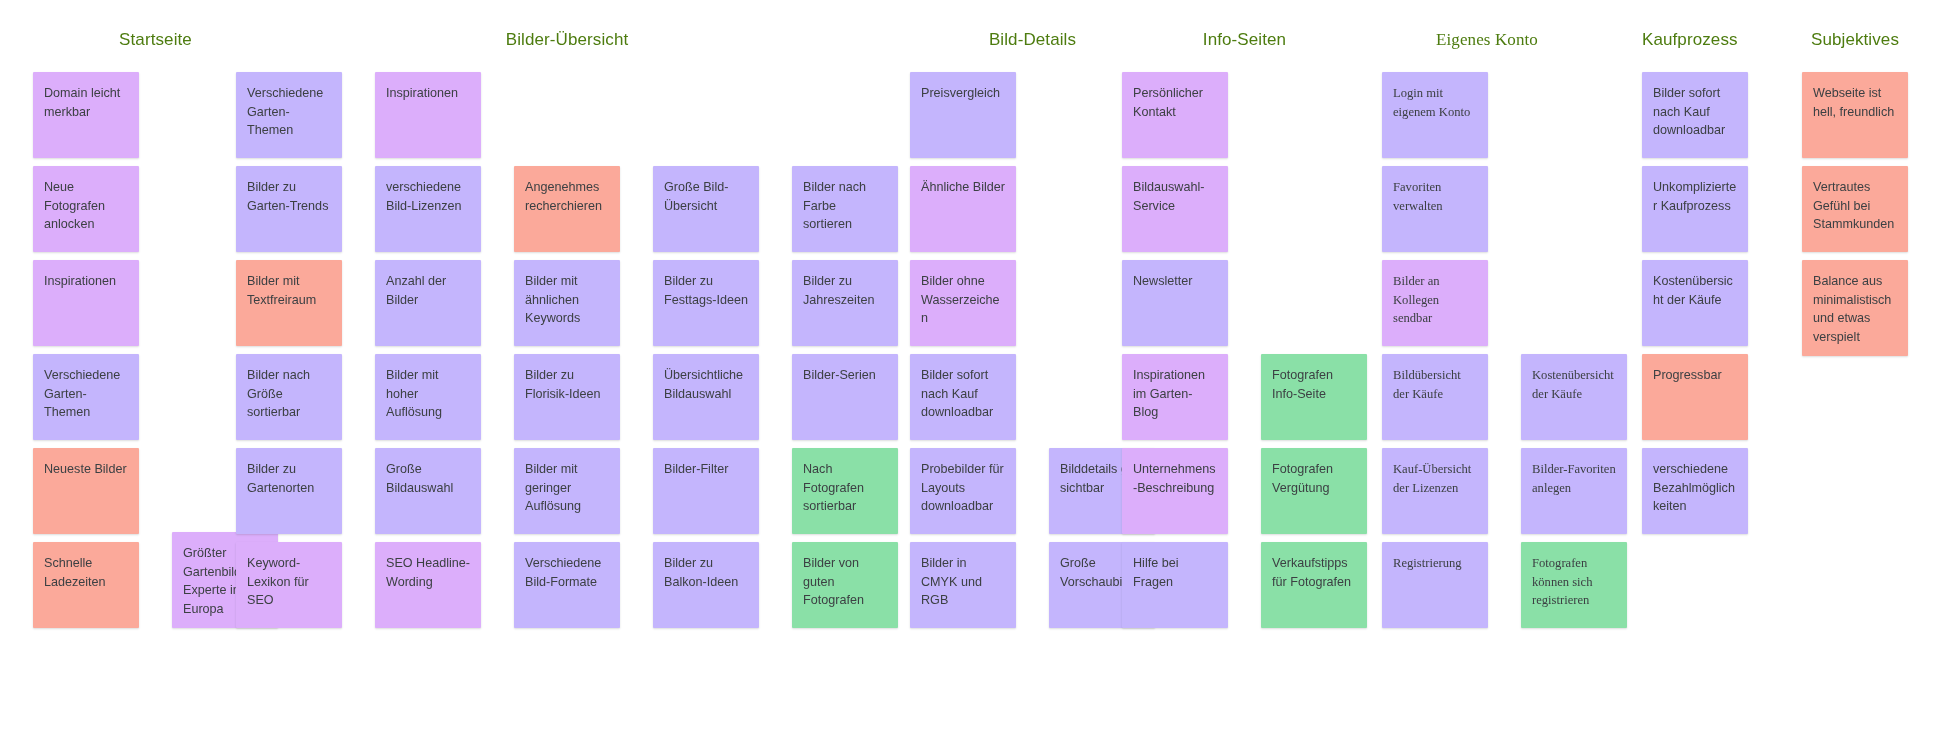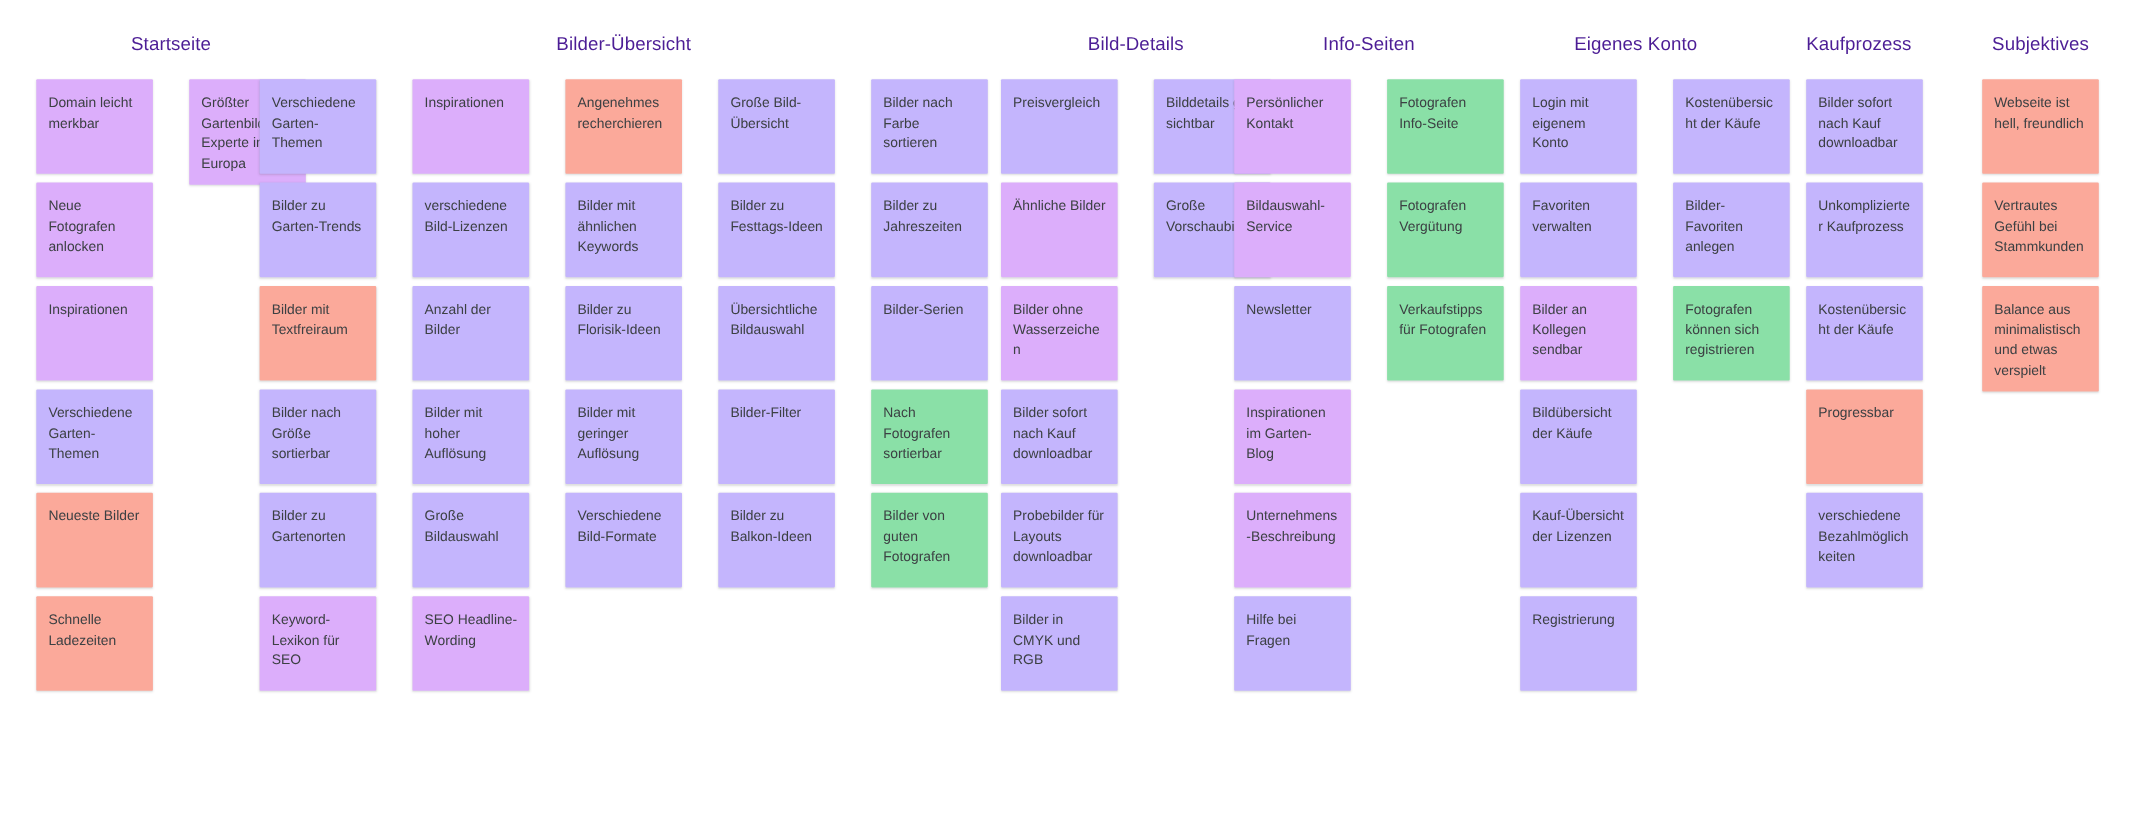--- a/index.html
+++ b/index.html
@@ -24,33 +24,33 @@
   }
 
   .group {
     position: absolute;
     top: 0;
   }
 
   .group-title {
     font-size: 17px;
     font-weight: 400;
-    color: #4c1d95;
+    color: #4d7c0f;
     text-align: center;
     letter-spacing: 0.1px;
     height: 30px;
     line-height: 30px;
     margin-top: 25px;
     white-space: nowrap;
   }
 
   .columns {
     display: flex;
     flex-direction: row;
-    align-items: flex-start;
+    align-items: flex-end;
     gap: 33px;
     margin-top: 17px;
   }
 
   .column {
     display: flex;
     flex-direction: column;
     gap: 8px;
     width: 106px;
   }
@@ -165,21 +165,21 @@
           <div class="card purple">Unternehmens-Beschreibung</div>
           <div class="card blue">Hilfe bei Fragen</div>
         </div>
         <div class="column">
           <div class="card green">Fotografen Info-Seite</div>
           <div class="card green">Fotografen Vergütung</div>
           <div class="card green">Verkaufstipps für Fotografen</div>
         </div>
       </div>
     </div>
-    <div class="group" style="left: 1382px; width: 210px;">
+    <div class="group" style="left: 1382px; width: 210px; font-family: Liberation Serif, serif;">
       <div class="group-title">Eigenes Konto</div>
       <div class="columns">
         <div class="column">
           <div class="card blue">Login mit eigenem Konto</div>
           <div class="card blue">Favoriten verwalten</div>
           <div class="card purple">Bilder an Kollegen sendbar</div>
           <div class="card blue">Bildübersicht der Käufe</div>
           <div class="card blue">Kauf-Übersicht der Lizenzen</div>
           <div class="card blue">Registrierung</div>
         </div>

